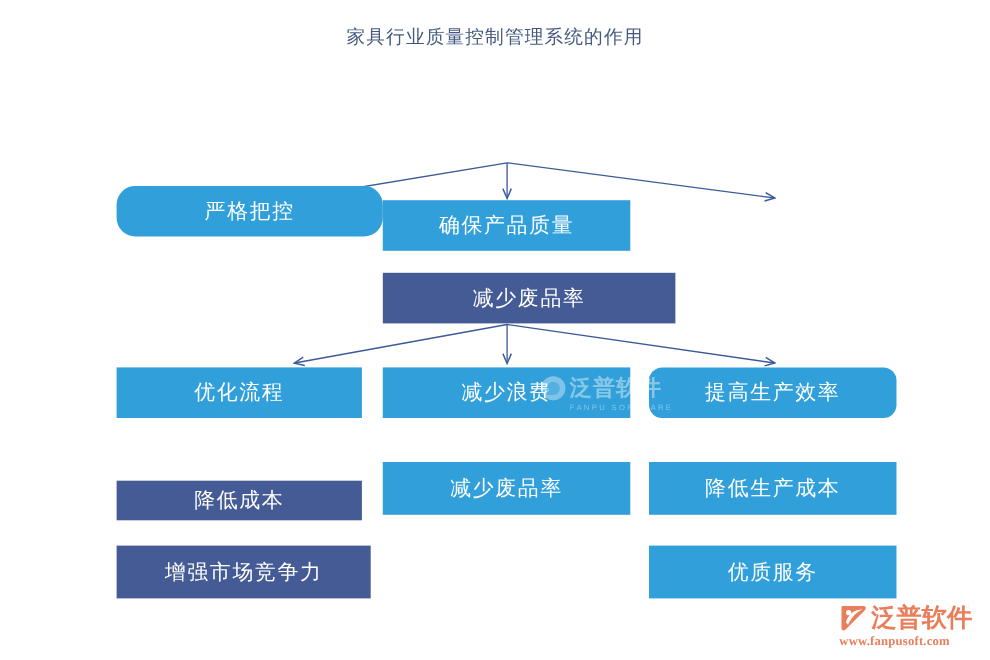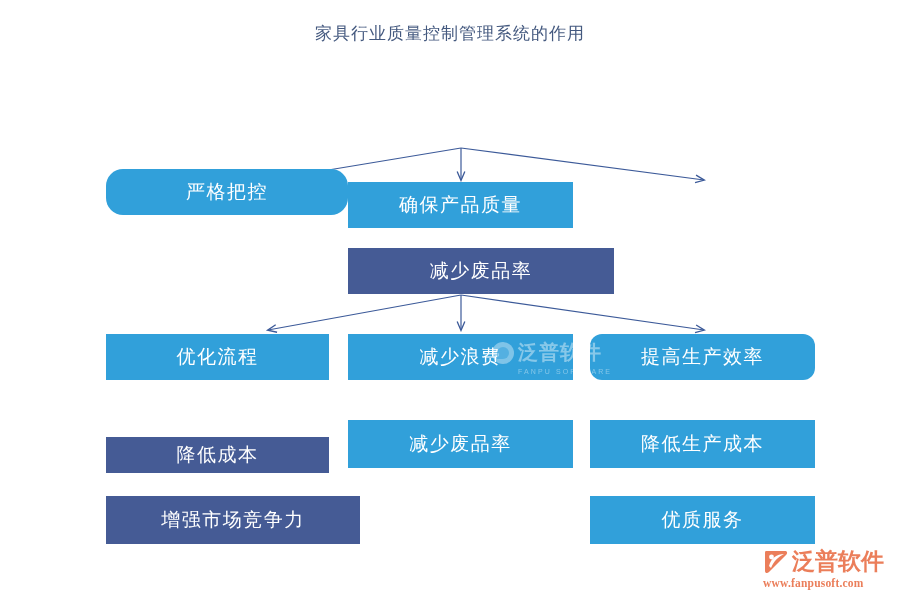--- a/index.html
+++ b/index.html
@@ -191,21 +191,21 @@
   <div class="node dark" style="left:348px; top:248px; width:266px; height:46px;">减少废品率</div>
 
   <div class="node light" style="left:106px; top:334px; width:223px; height:46px;">优化流程</div>
   <div class="node light" style="left:348px; top:334px; width:225px; height:46px;">减少浪费</div>
   <div class="node light" style="left:590px; top:334px; width:225px; height:46px;border-radius:12px;">提高生产效率</div>
 
   <div class="node dark" style="left:106px; top:437px; width:223px; height:36px;">降低成本</div>
   <div class="node light" style="left:590px; top:420px; width:225px; height:48px;">降低生产成本</div>
   <div class="node light" style="left:348px; top:420px; width:225px; height:48px;">减少废品率</div>
 
-  <div class="node dark" style="left:106px; top:496px; width:254px; height:48px;">增强市场竞争力</div>
+  <div class="node dark" style="left:106px; top:496px; width:231px; height:48px;">增强市场竞争力</div>
   <div class="node light" style="left:590px; top:496px; width:225px; height:48px;">优质服务</div>
 
   <div id="center-watermark">
     <div class="wm-row">
       <div class="wm-mark"></div>
       <div class="wm-cn">泛普软件</div>
     </div>
     <div class="wm-en">FANPU SOFTWARE</div>
   </div>
 

